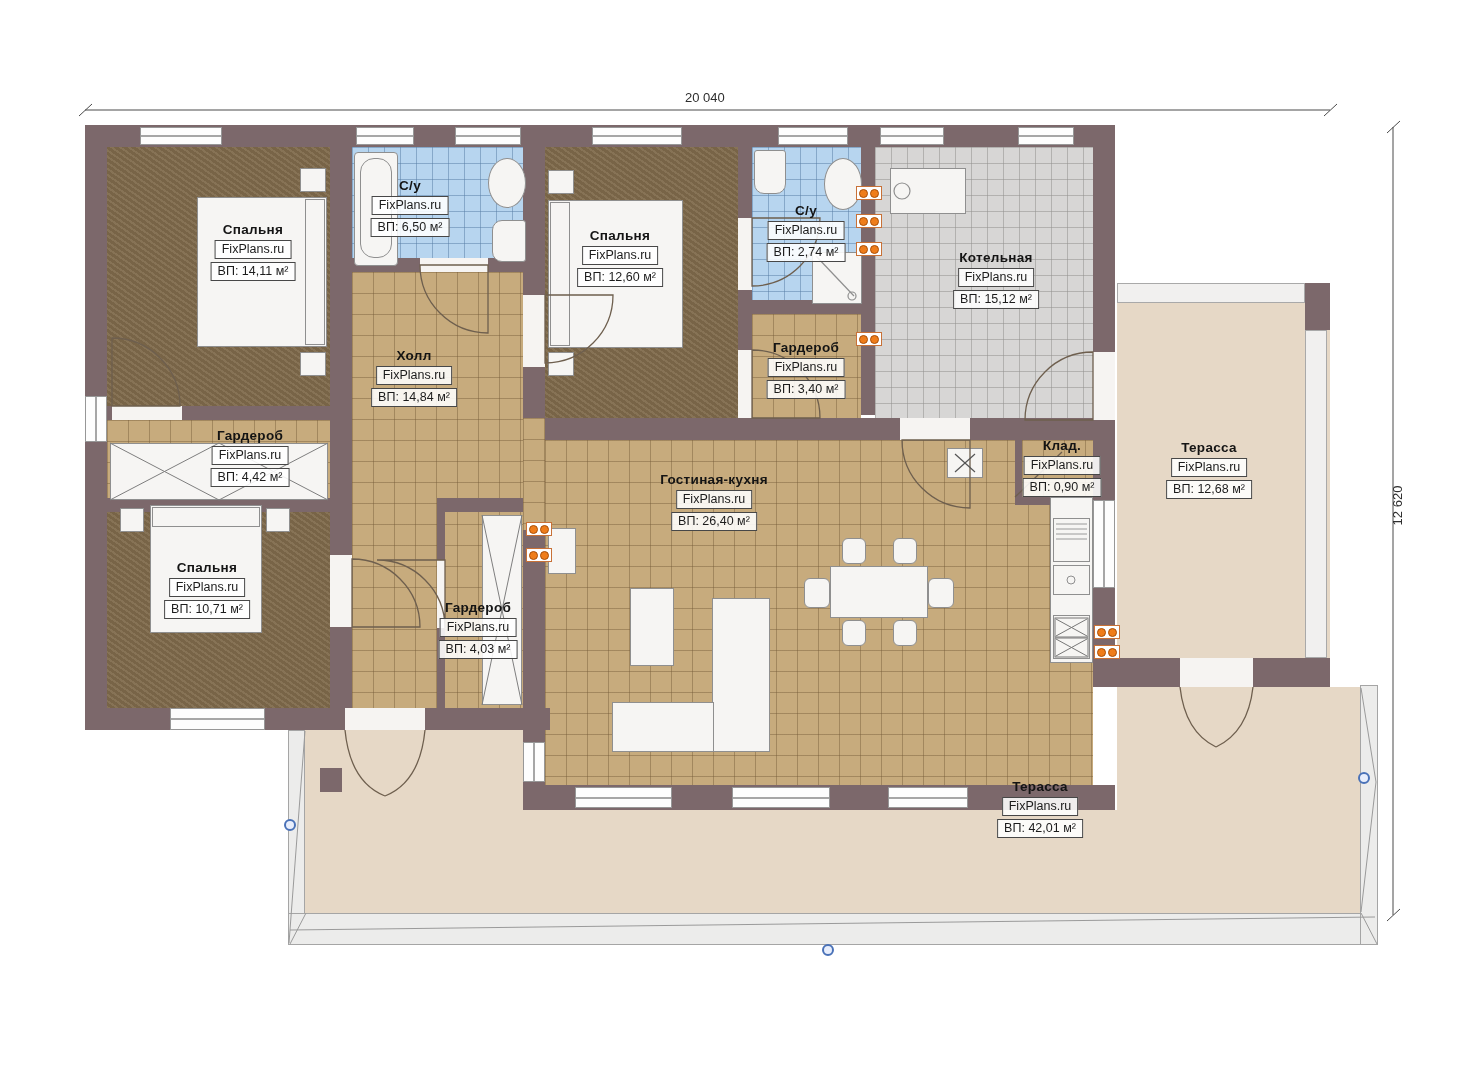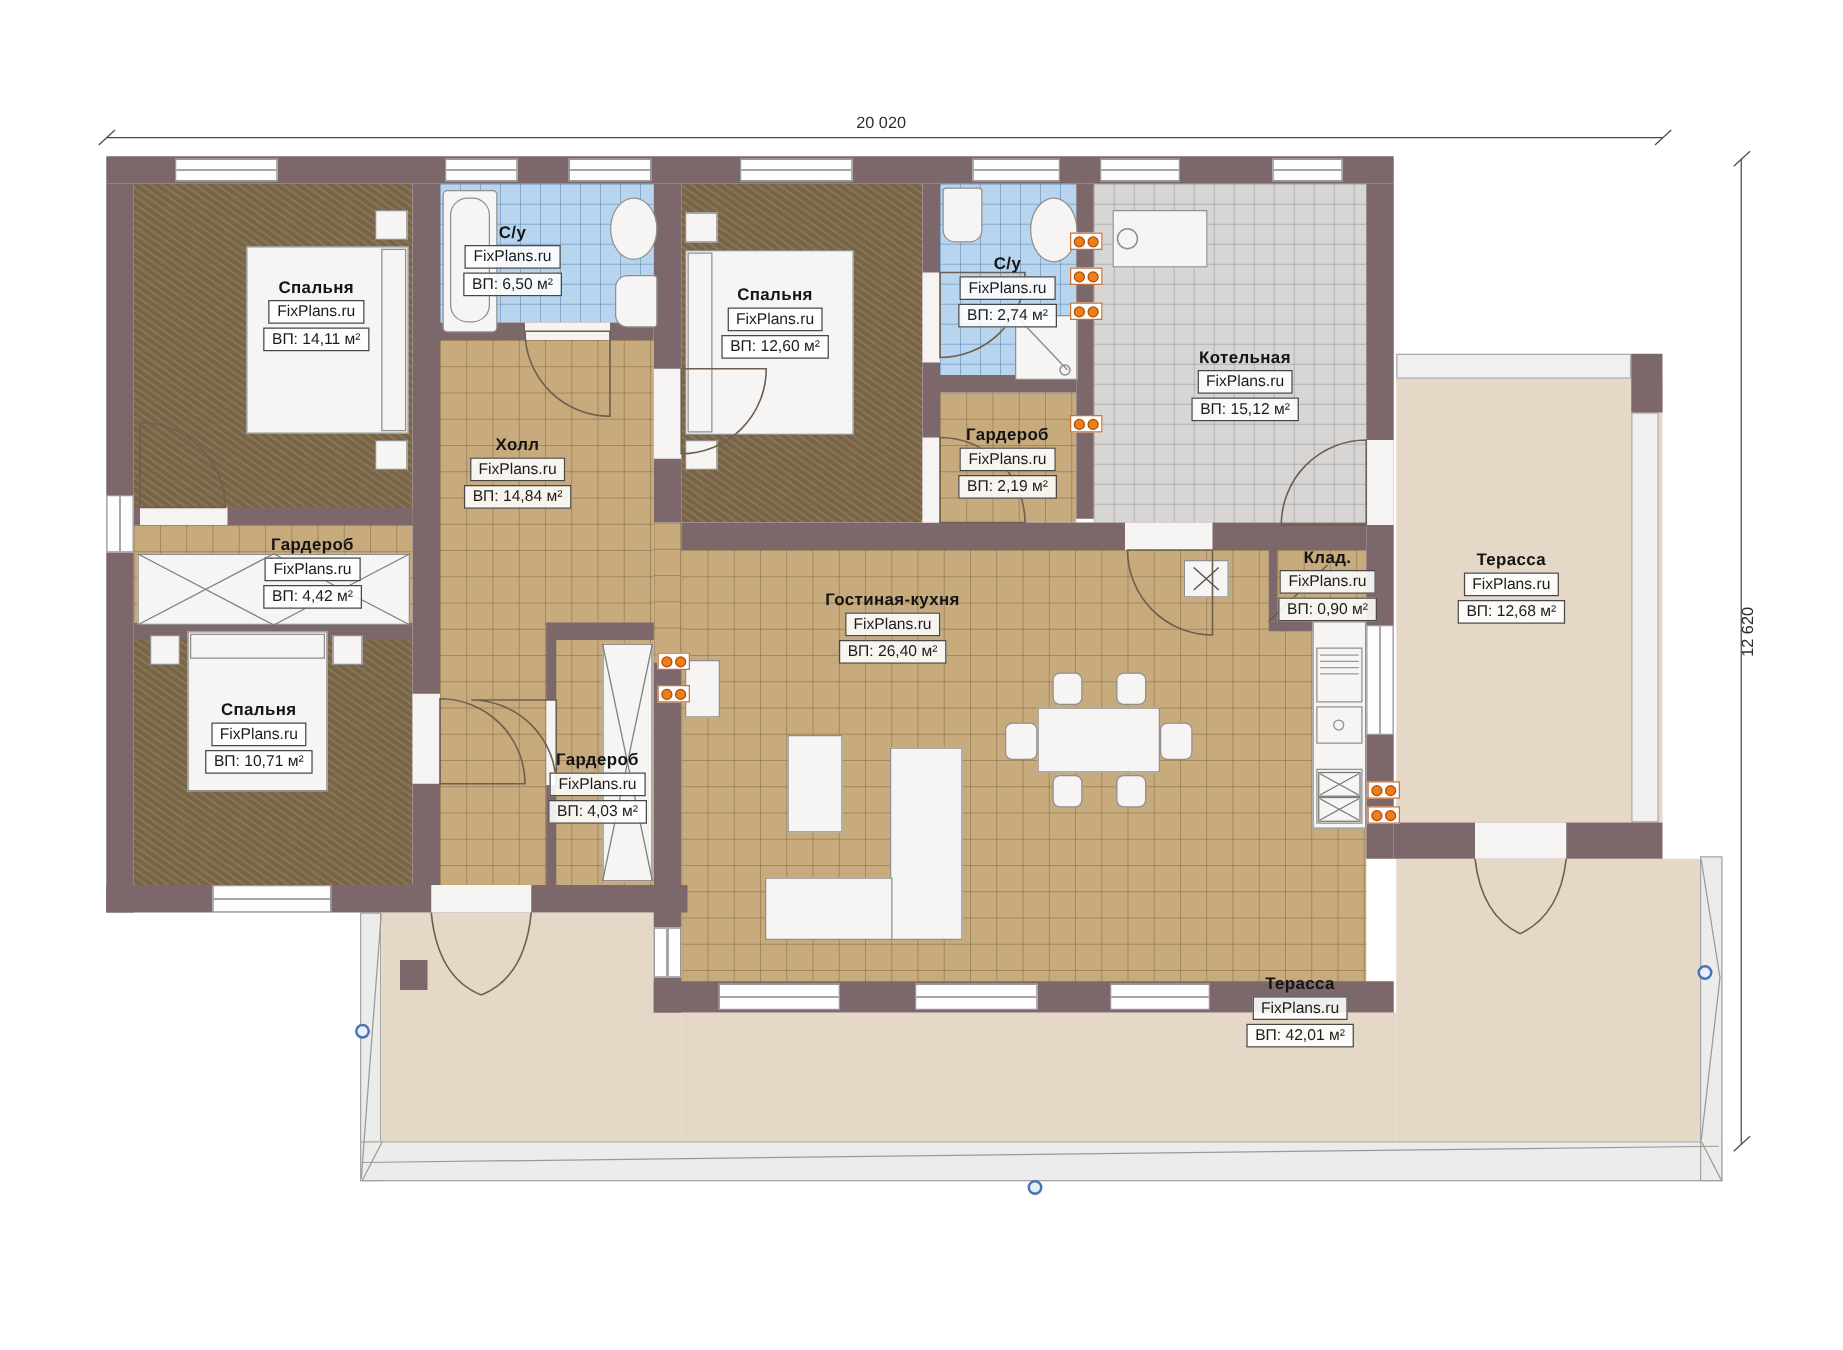--- a/index.html
+++ b/index.html
@@ -288,34 +288,34 @@
   <div class="rlabel" style="left:620px;top:228px;">
     <div class="rn">Спальня</div>
     <div class="bx">FixPlans.ru</div>
     <div class="bx">ВП: 12,60 м²</div>
   </div>
   <div class="rlabel" style="left:806px;top:203px;">
     <div class="rn">С/у</div>
     <div class="bx">FixPlans.ru</div>
     <div class="bx">ВП: 2,74 м²</div>
   </div>
-  <div class="rlabel" style="left:996px;top:250px;margin-top:28px;">
+  <div class="rlabel" style="left:996px;top:250px;">
     <div class="rn">Котельная</div>
     <div class="bx">FixPlans.ru</div>
     <div class="bx">ВП: 15,12 м²</div>
   </div>
   <div class="rlabel" style="left:414px;top:348px;">
     <div class="rn">Холл</div>
     <div class="bx">FixPlans.ru</div>
     <div class="bx">ВП: 14,84 м²</div>
   </div>
   <div class="rlabel" style="left:806px;top:340px;">
     <div class="rn">Гардероб</div>
     <div class="bx">FixPlans.ru</div>
-    <div class="bx">ВП: 2,19 м²</div>
+    <div class="bx">ВП: 3,40 м²</div>
   </div>
   <div class="rlabel" style="left:250px;top:428px;">
     <div class="rn">Гардероб</div>
     <div class="bx">FixPlans.ru</div>
     <div class="bx">ВП: 4,42 м²</div>
   </div>
   <div class="rlabel" style="left:1062px;top:438px;">
     <div class="rn">Клад.</div>
     <div class="bx">FixPlans.ru</div>
     <div class="bx">ВП: 0,90 м²</div>
@@ -339,16 +339,16 @@
     <div class="rn">Гардероб</div>
     <div class="bx">FixPlans.ru</div>
     <div class="bx">ВП: 4,03 м²</div>
   </div>
   <div class="rlabel" style="left:1040px;top:779px;">
     <div class="rn">Терасса</div>
     <div class="bx">FixPlans.ru</div>
     <div class="bx">ВП: 42,01 м²</div>
   </div>
 
-  <div class="dim" style="left:685px;top:90px;">20 020</div>
+  <div class="dim" style="left:685px;top:90px;">20 040</div>
   <div class="dim dim-v" style="left:1378px;top:498px;">12 620</div>
 
 </div>
 
 </body></html>

